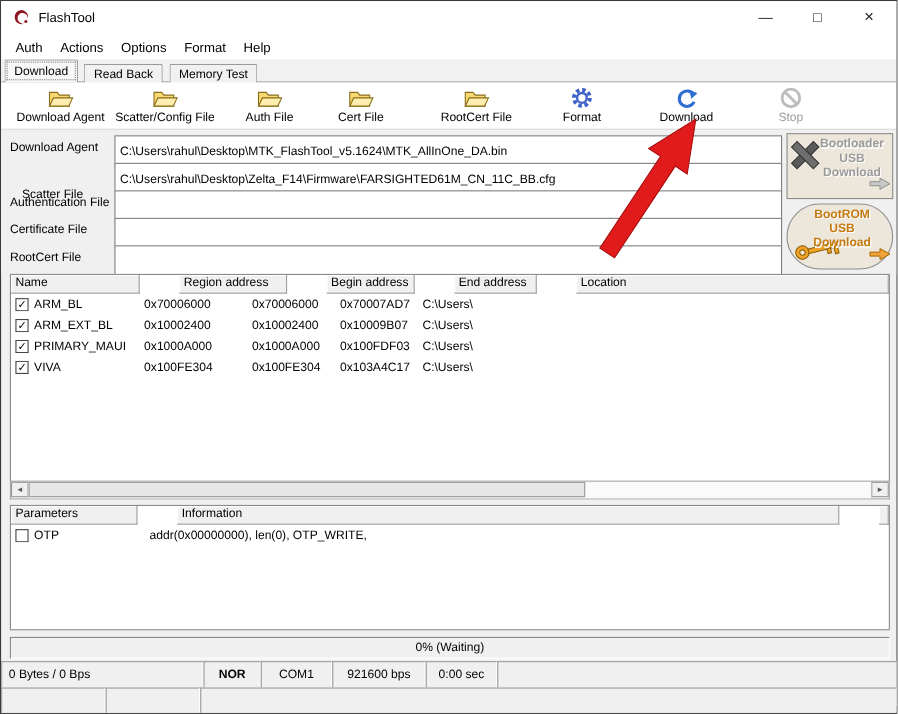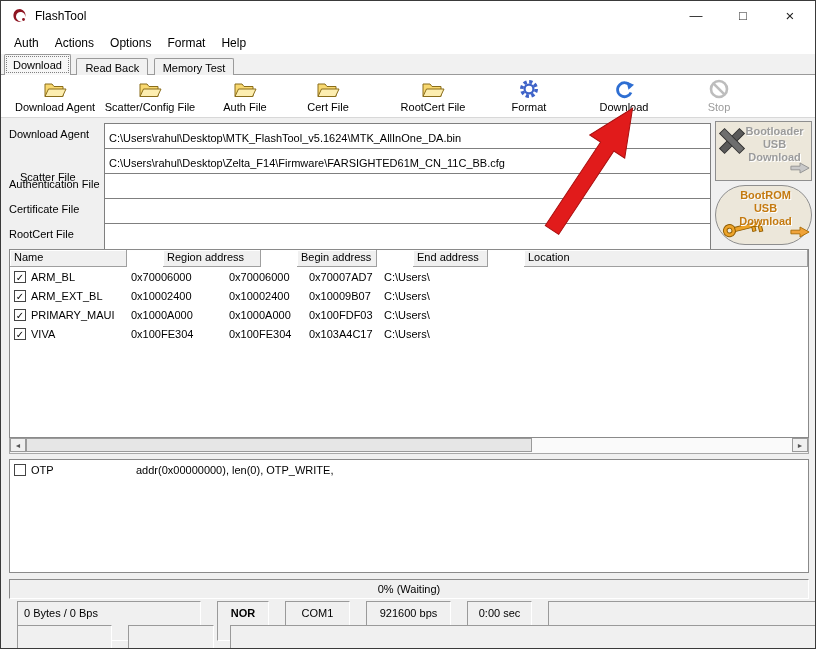--- a/index.html
+++ b/index.html
@@ -80,21 +80,21 @@
   .table2 { position:absolute; top:458px; left:8px; width:800px; height:114px; background:#ffffff; border:1px solid #8a8a8a; }
   .p1 { width:122px; } .p2 { width:640px; } .p3 { flex:1; }
 
   
   .progress { position:absolute; top:578px; left:8px; width:800px; height:20px; background:#f0f0f0; border:1px solid; border-color:#8a8a8a #ffffff #ffffff #8a8a8a; text-align:center; font-size:11px; line-height:18px; color:#000; }
 
   
   .statusbar { position:absolute; left:0; width:816px; display:flex; }
   .sb1 { top:600px; }
   .sb2 { top:624px; }
-  .scell { height:40px; background:#f0f0f0; border:1px solid; border-color:#9a9a9a #ffffff #ffffff #9a9a9a; font-size:11px; line-height:22px; padding:0 6px; white-space:nowrap; overflow:hidden;margin-left:16px; }
+  .scell { height:40px; background:#f0f0f0; border:1px solid; border-color:#9a9a9a #ffffff #ffffff #9a9a9a; font-size:11px; line-height:22px; padding:0 6px; white-space:nowrap; overflow:hidden; }
   .scell.center { text-align:center; }
   .scell.bold { font-weight:bold; }
   .s0 { width:184px; } .s1 { width:52px; } .s2 { width:65px; } .s3 { width:85px; } .s4 { width:65px; } .sfill { flex:1; position:relative; }
   .t0 { width:95px; } .t1 { width:86px; }
   .grip { position:absolute; right:1px; bottom:1px; width:14px; height:14px; background:repeating-linear-gradient(-45deg, transparent 0 3px, #b9b9b9 3px 4.5px); }
 
   
   .arrow-overlay { position:absolute; left:0; top:0; width:816px; height:649px; z-index:50; pointer-events:none; }
 </style>
 </head>
@@ -313,20 +313,25 @@
 
   <div class="hscroll">
     <div class="scroll-btn">◄</div>
     <div class="scroll-track">
       <div class="scroll-thumb"></div>
     </div>
     <div class="scroll-btn">►</div>
   </div>
 
   <div class="table2">
+    <div class="th-row">
+      <div class="th p1">Parameters</div>
+      <div class="th p2">Information</div>
+      <div class="th p3"></div>
+    </div>
     <div class="tr">
       <div class="td p1">
           <span class="checkbox"></span>
           <span>OTP</span>
         </div>
       <div class="td p2">addr(0x00000000), len(0), OTP_WRITE,</div>
     </div>
   </div>
 
   <div class="progress">0% (Waiting)</div>

